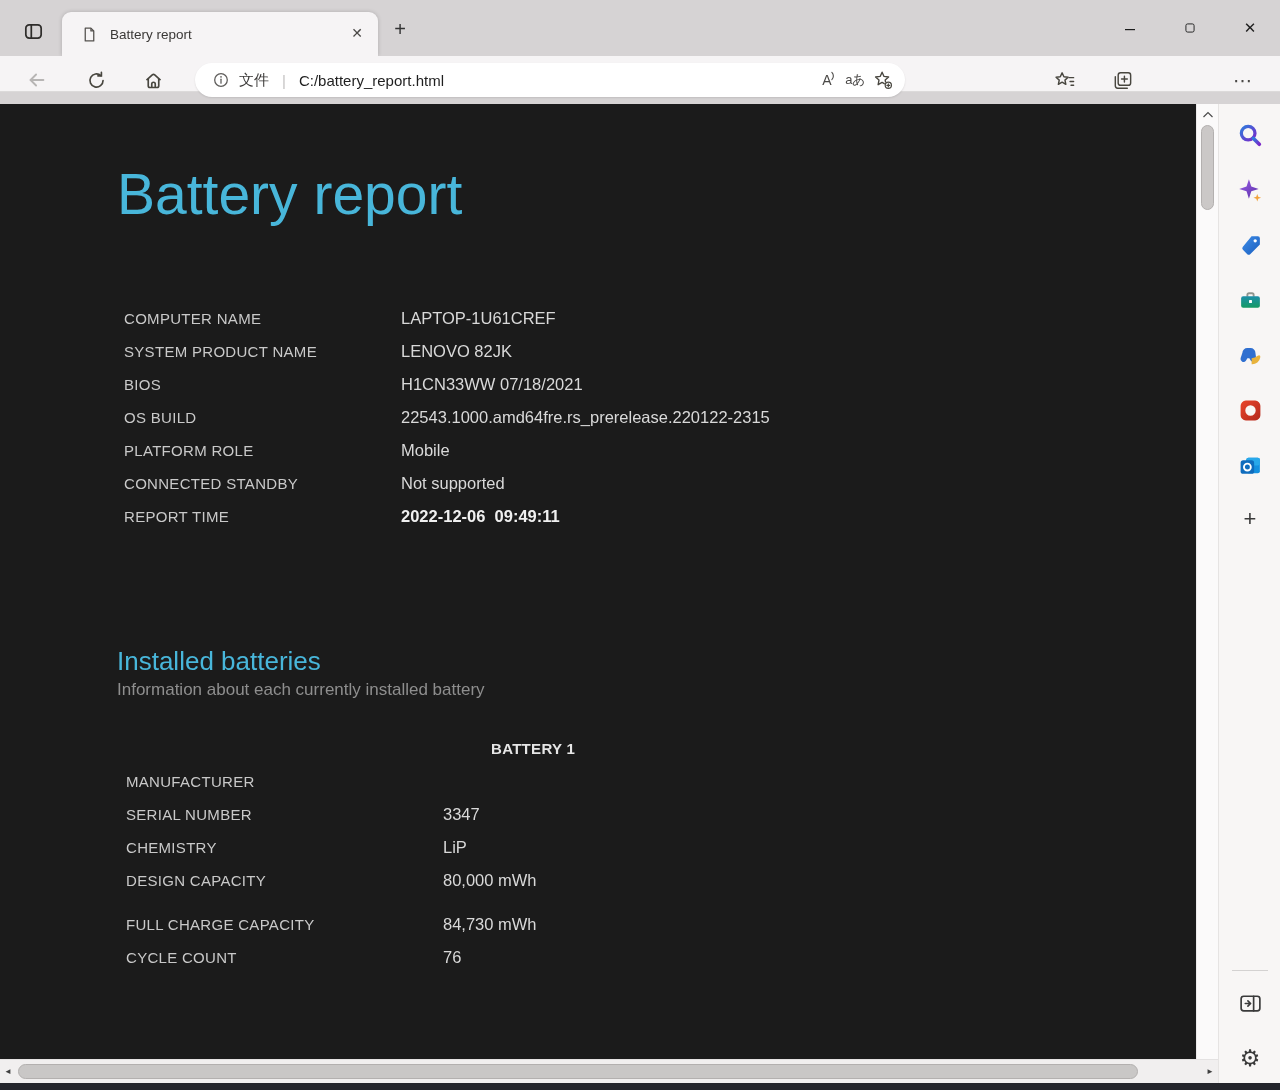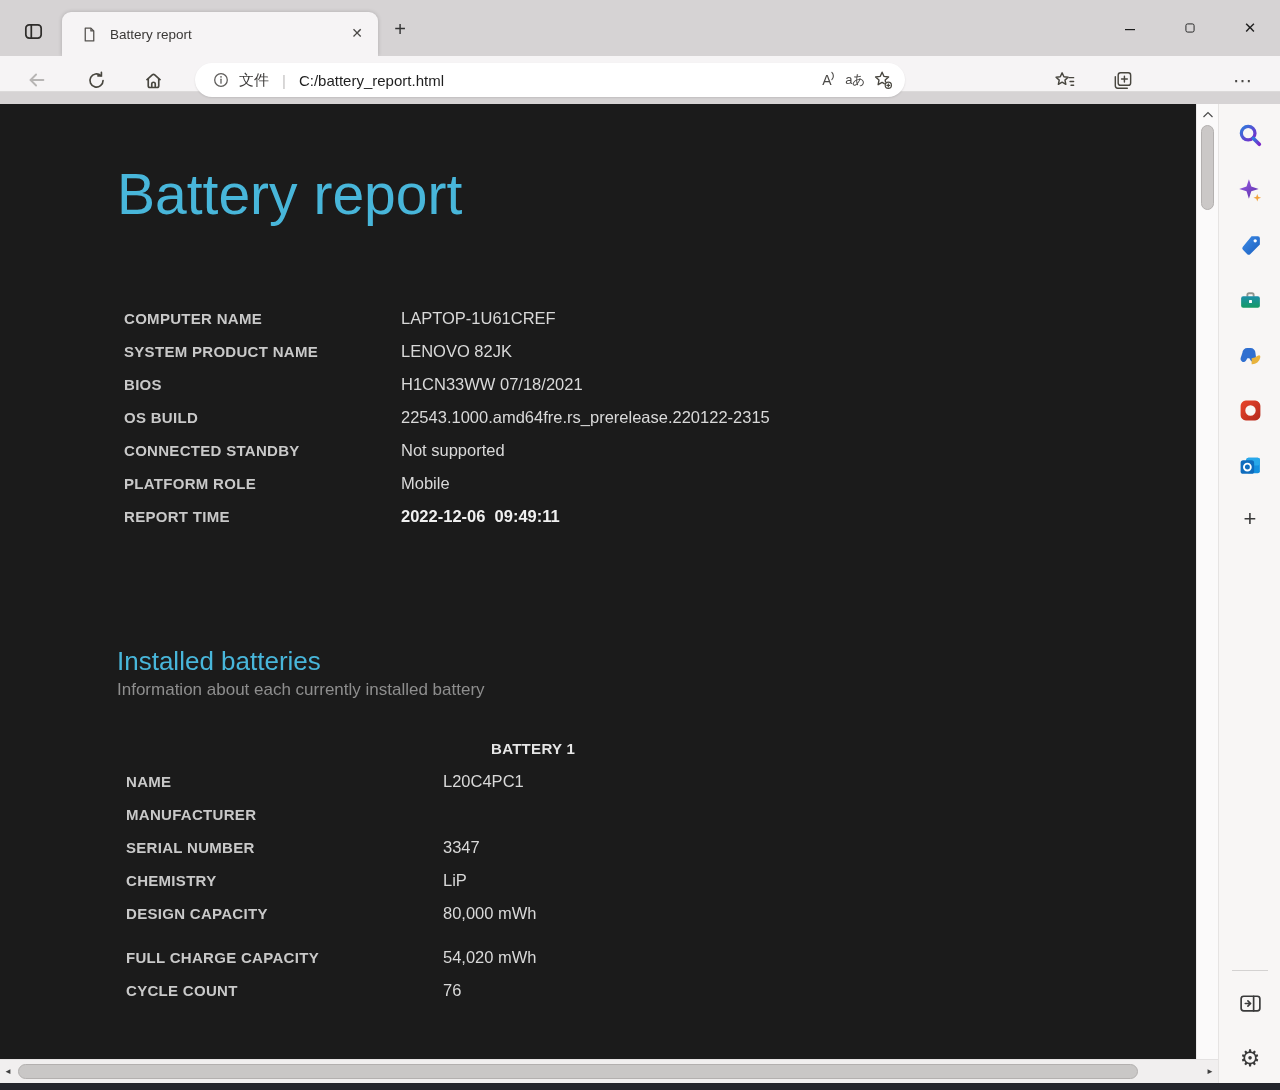--- a/index.html
+++ b/index.html
@@ -40,21 +40,21 @@
   .tb-fav { left:1049px; } .tb-collections { left:1107px; } .tb-more { left:1228px; font-size:19px; color:#4a4846; letter-spacing:1px; }
   .avatar { position:absolute; left:1167px; top:65px; width:28px; height:28px; border-radius:50%; overflow:hidden; cursor:pointer; }
   
   .main { position:absolute; top:104px; left:0; width:1280px; height:979px; }
   .content { position:absolute; left:0; top:0; width:1196px; height:955px; background:#1b1b1b; overflow:hidden; }
   .report { padding-left:117px; }
   .report-title { padding-top:58px; font-size:57px; font-weight:300; color:#48b6da; line-height:1.15; }
   .sys-table { margin-left:7px; margin-top:74px; }
   .row { display:grid; grid-template-columns:277px auto; line-height:33px; }
   .battery-table .row, .battery-table .hdr-row { grid-template-columns:317px auto; }
-  .lbl { font-size:15px; font-weight:bold; color:#c9c9c9; letter-spacing:.3px; }
+  .lbl { font-size:15px; font-weight:normal; color:#c9c9c9; letter-spacing:.3px; }
   .val { font-size:16.5px; color:#d9d9d9; }
   .val.strong { font-weight:bold; color:#f0f0f0; white-space:pre; }
   .section-heading { margin-top:113px; font-size:26px; font-weight:400; color:#48b6da; line-height:1.2; }
   .section-sub { margin-top:3px; font-size:17px; color:#8e8e8e; }
   .battery-table { margin-left:9px; margin-top:32px; }
   .hdr-row { display:grid; line-height:33px;gap:48px; }
   .col-hdr { font-size:15px; font-weight:bold; color:#e6e6e6; letter-spacing:.3px; }
   .gap { height:11px; }
   
   .v-scroll { position:absolute; left:1196px; top:0; width:22px; height:955px; background:#fbfafa; border-left:1px solid #eceaea; }
@@ -228,64 +228,60 @@
           </div>
         <div class="row">
             <span class="lbl">BIOS</span>
             <span class="val">H1CN33WW 07/18/2021</span>
           </div>
         <div class="row">
             <span class="lbl">OS BUILD</span>
             <span class="val">22543.1000.amd64fre.rs_prerelease.220122-2315</span>
           </div>
         <div class="row">
+            <span class="lbl">PLATFORM ROLE</span>
+            <span class="val">Mobile</span>
+          </div>
+        <div class="row">
             <span class="lbl">CONNECTED STANDBY</span>
             <span class="val">Not supported</span>
-          </div>
-        <div class="row">
-            <span class="lbl">PLATFORM ROLE</span>
-            <span class="val">Mobile</span>
           </div>
         <div class="row">
             <span class="lbl">REPORT TIME</span>
             <span class="val strong">2022-12-06  09:49:11</span>
           </div>
       </div>
 
       <div class="section-heading">Installed batteries</div>
       <div class="section-sub">Information about each currently installed battery</div>
 
       <div class="battery-table">
         <div class="hdr-row row">
             <span class="lbl"></span>
             <span class="col-hdr">BATTERY 1</span>
           </div>
         <div class="row">
-            <span class="lbl">NAME</span>
-            <span class="val">L20C4PC1</span>
-          </div>
-        <div class="row">
             <span class="lbl">MANUFACTURER</span>
           </div>
         <div class="row">
             <span class="lbl">SERIAL NUMBER</span>
             <span class="val">3347</span>
           </div>
         <div class="row">
             <span class="lbl">CHEMISTRY</span>
             <span class="val">LiP</span>
           </div>
         <div class="row">
             <span class="lbl">DESIGN CAPACITY</span>
             <span class="val">80,000 mWh</span>
           </div>
         <div class="gap"></div>
         <div class="row">
             <span class="lbl">FULL CHARGE CAPACITY</span>
-            <span class="val">54,020 mWh</span>
+            <span class="val">84,730 mWh</span>
           </div>
         <div class="row">
             <span class="lbl">CYCLE COUNT</span>
             <span class="val">76</span>
           </div>
       </div>
     </div>
   </div>
 
   <div class="v-scroll">

